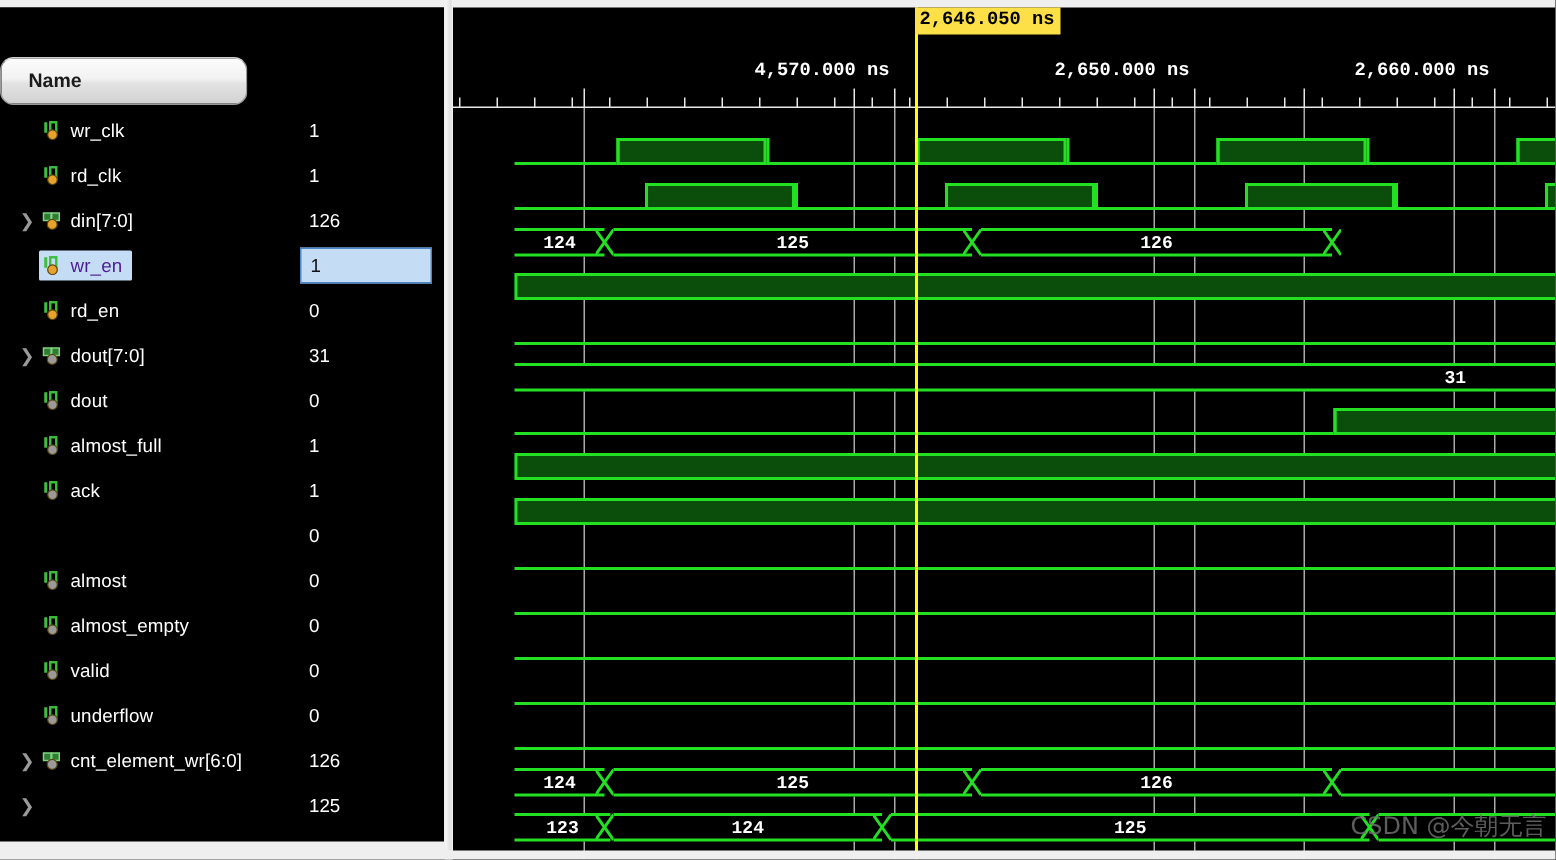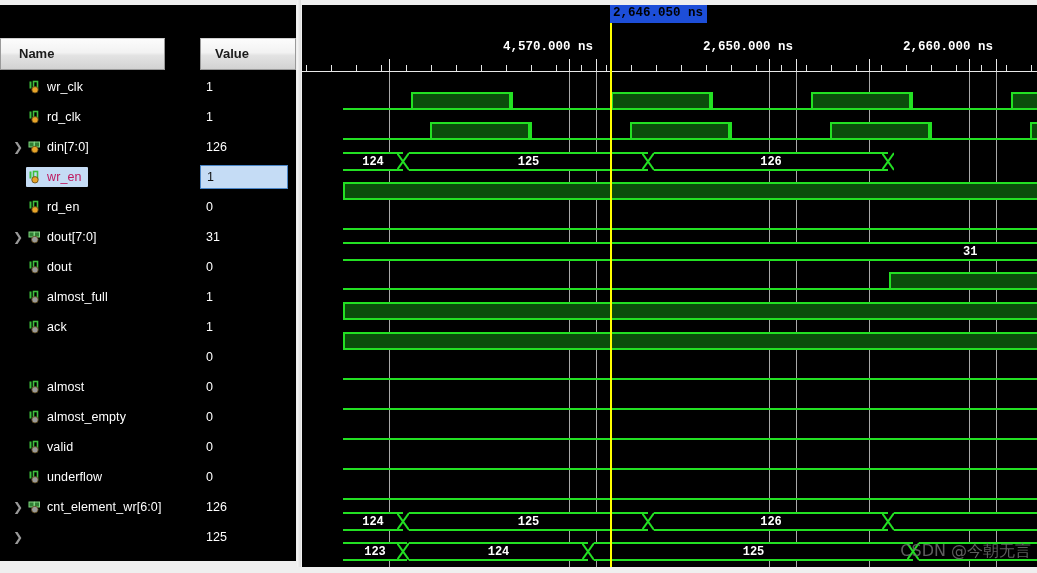--- a/index.html
+++ b/index.html
@@ -10,37 +10,37 @@
   
   #left{position:absolute;left:0;top:0;width:296px;height:573px;background:#000;}
   #left-topstrip{position:absolute;left:0;top:0;width:296px;height:5px;background:#efefef;}
   #left-black{position:absolute;left:0;top:5px;width:296px;height:33px;background:#000;}
 
   .hdr-row{position:absolute;left:0;top:38px;width:296px;height:32px;}
   .hdr-cell{position:absolute;top:0;height:32px;box-sizing:border-box;
       background:linear-gradient(to bottom,#fcfcfc 0%,#f2f2f2 45%,#e3e3e3 55%,#d2d2d2 100%);
       border:1px solid #9a9a9a;border-top-color:#cfcfcf;
       color:#1b1b1b;font-size:13px;font-weight:bold;line-height:30px;}
-  .hdr-name{left:0;width:165px;padding-left:18px;}
+  .hdr-name{left:0;width:165px;padding-left:18px;border-radius:9px;}
   .hdr-value{left:200px;width:96px;padding-left:14px;}
   .hdr-gap{position:absolute;left:197px;top:38px;width:3px;height:32px;background:#000;}
   .hdr-under{position:absolute;left:0;top:70px;width:296px;height:2px;background:#000;}
 
   #rows{position:absolute;left:0;top:72px;width:296px;height:501px;}
   .srow{position:relative;height:30px;width:296px;}
   .sname{position:absolute;left:0;top:0;height:30px;display:flex;align-items:center;}
   .chev{width:16px;margin-left:10px;color:#9a9a9a;font-size:12px;line-height:1;
         text-align:center;font-family:"DejaVu Sans",sans-serif;}
   .chev.blank{color:transparent;}
   .namebox{display:flex;align-items:center;height:20px;padding:0 6px 0 2px;border-radius:1px;}
   .srow.sel .namebox{background:#c5dcf5;}
   .ico{width:14px;height:14px;margin-right:5px;position:relative;flex:0 0 auto;}
   .ico svg{display:block;}
   .lbl{font-size:12.5px;color:#fff;white-space:nowrap;letter-spacing:.1px;}
-  .srow.sel .lbl{color:#be185d;}
+  .srow.sel .lbl{color:#4c1d95;}
   .svalue{position:absolute;left:200px;top:0;width:96px;height:30px;
           display:flex;align-items:center;}
   .valbox{font-size:12.5px;color:#fff;padding:2px 6px;box-sizing:border-box;}
   .srow.sel .svalue{top:3px;left:200px;width:88px;height:24px;
       background:#c5dcf5;border:1px solid #4a86c8;box-sizing:border-box;}
   .srow.sel .valbox{color:#111;}
 
   
   #divider{position:absolute;left:296px;top:0;width:6px;height:573px;background:#efefef;}
   #divider .dv-inner{position:absolute;left:1px;top:0;width:4px;height:573px;
@@ -50,21 +50,21 @@
   #wave{position:absolute;left:302px;top:0;width:735px;height:573px;background:#000;overflow:hidden;}
   #wave-top{position:absolute;left:0;top:0;width:735px;height:5px;background:#efefef;}
   #ruler{position:absolute;left:0;top:5px;width:735px;height:67px;}
   .tick{position:absolute;bottom:0;width:1px;height:7px;background:#e8e8e8;}
   .tick.major{height:13px;}
   .rulerbase{position:absolute;left:0;bottom:0;width:735px;height:1px;background:#e8e8e8;}
   .tlabel{position:absolute;bottom:18px;color:#fff;font-size:12.5px;
       font-family:"Liberation Mono","DejaVu Sans Mono",monospace;
       font-weight:bold;white-space:nowrap;transform:translateX(-100%);padding-right:3px;}
 
-  #cursor-flag{position:absolute;top:5px;background:#1d4ed8;color:#000;
+  #cursor-flag{position:absolute;top:5px;background:#fde047;color:#000;
       font-size:12.5px;font-weight:bold;
       font-family:"Liberation Mono","DejaVu Sans Mono",monospace;
       padding:1px 4px 2px 3px;white-space:nowrap;z-index:30;line-height:15px;}
   #cursor-line{position:absolute;top:5px;width:2px;height:568px;background:#ffff00;z-index:25;}
 
   #grid{position:absolute;left:0;top:72px;width:735px;height:501px;z-index:2;}
   .vgrid{position:absolute;top:0;width:1px;height:501px;background:#a9a9a9;}
 
   #lanes{position:absolute;left:0;top:88px;width:735px;height:501px;z-index:5;margin-left:41px;}
   .lane{position:relative;height:30px;width:735px;}
@@ -96,21 +96,20 @@
 <body>
 
 <div id="app">
 
   <div id="left">
     <div id="left-topstrip"></div>
     <div id="left-black"></div>
 
     <div class="hdr-row">
       <div class="hdr-cell hdr-name">Name</div>
-      <div class="hdr-cell hdr-value">Value</div>
     </div>
     <div class="hdr-gap"></div>
     <div class="hdr-under"></div>
 
     <div id="rows">
         <div class="srow">
           <div class="sname">
             <div class="chev blank">❯</div>
             <div class="namebox">
               <span class="ico">

